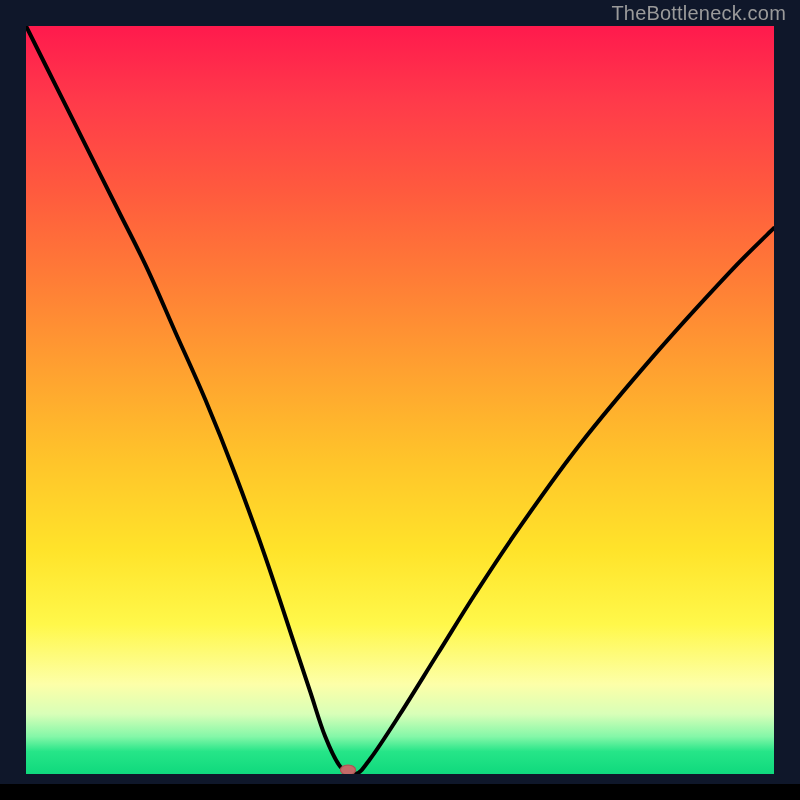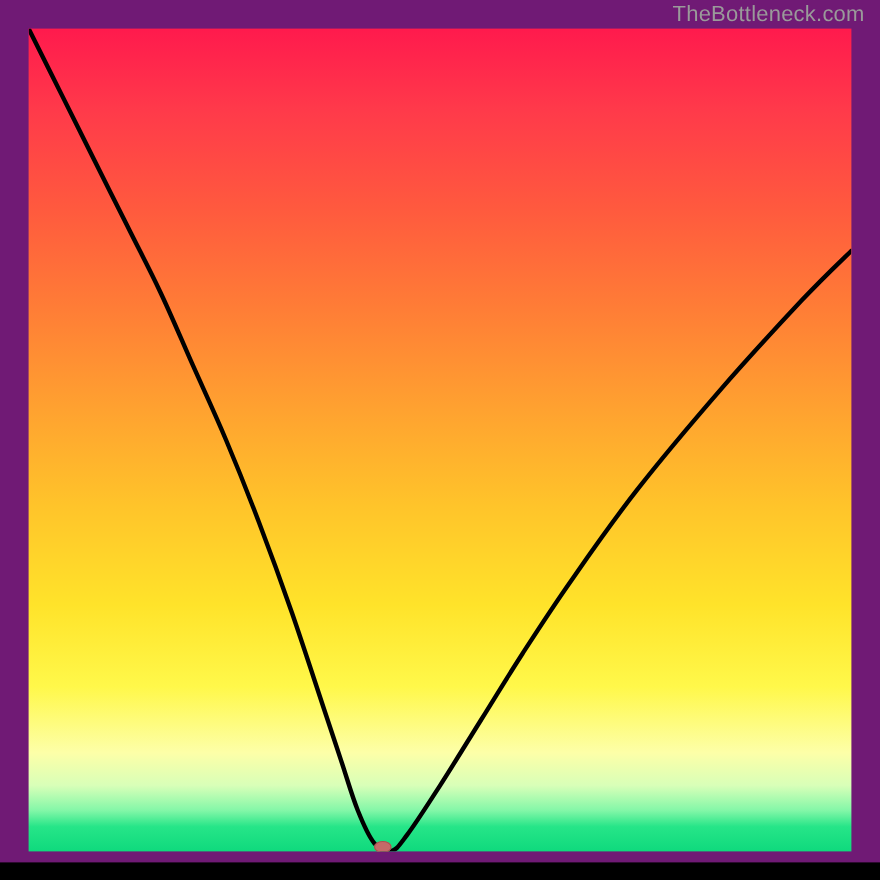--- a/index.html
+++ b/index.html
@@ -8,21 +8,21 @@
     width: 800px;
     height: 800px;
     background: #000;
     overflow: hidden;
     font-family: Arial, Helvetica, sans-serif;
   }
   .stage {
     position: relative;
     width: 800px;
     height: 784px;
-    background: #701a75;
+    background: #0f172a;
   }
   .plot {
     position: absolute;
     left: 26px;
     top: 26px;
     width: 748px;
     height: 748px;
     
     background: linear-gradient(
       to bottom,

